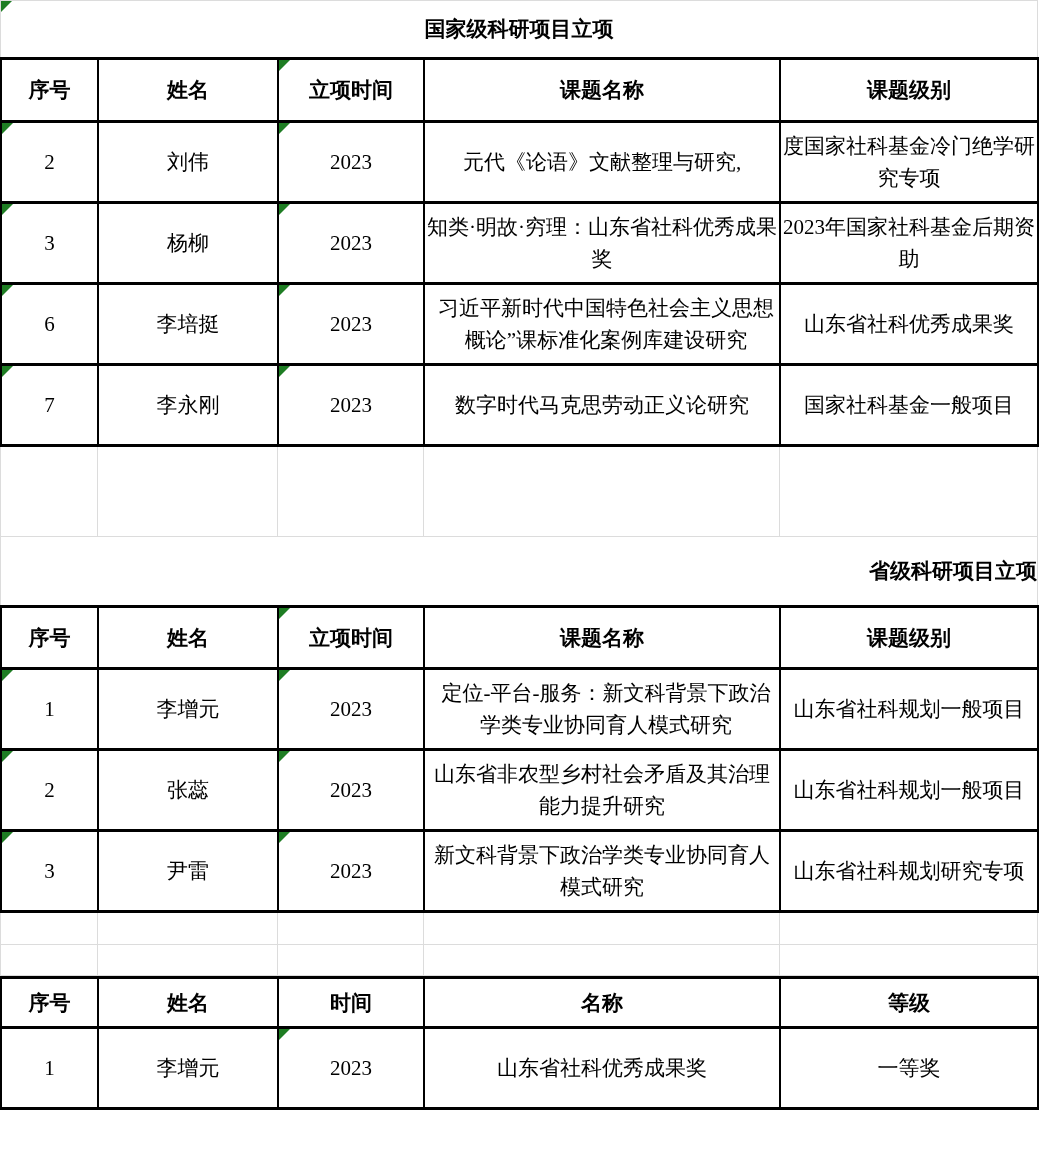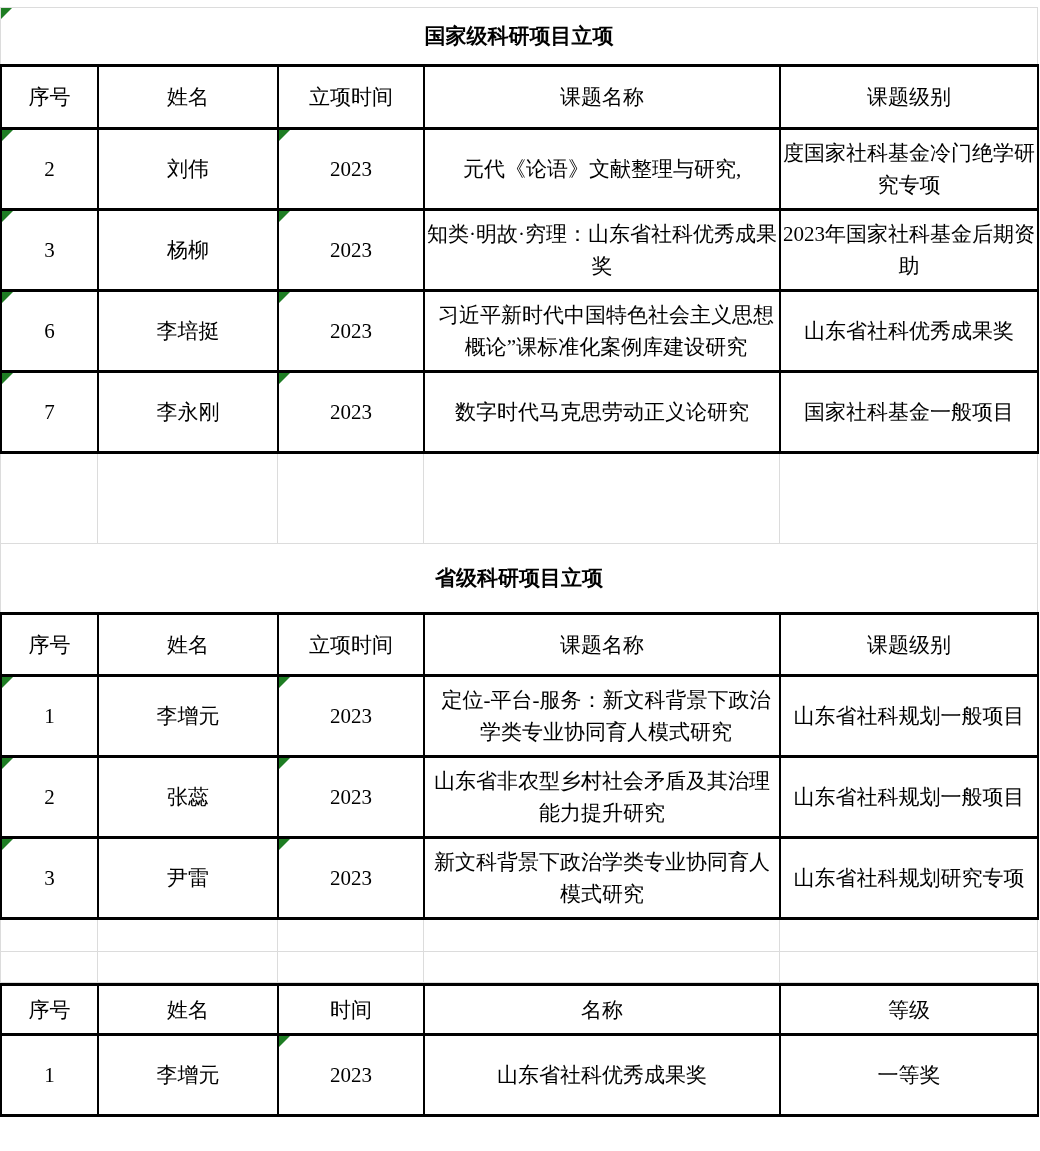--- a/index.html
+++ b/index.html
@@ -28,21 +28,21 @@
     width:1037px;
   }
   table.tbl td, table.tbl th {
     border:3px solid #000;
     border-left-width:2px; border-right-width:2px;
     position:relative;
     text-align:center; vertical-align:middle;
     font-size:21px; padding:0;
     overflow:hidden;
   }
-  table.tbl th { font-weight:normal;border-radius:25px; }
+  table.tbl th { font-weight:bold; }
   tr.hdr1 { height:63px; } tr.hdr2 { height:62px; } tr.hdr3 { height:50px; }
   tr.datarow { height:81px; }
   td.c4 { padding:0 14px; line-height:32px; }
   td.c5 { padding:0 10px; line-height:32px; }
   .clip2 { max-height:68px; overflow:hidden;padding-left:8px; }
   
   .gap-row {
     display:grid;
     grid-template-columns:97px 180px 146px 356px 258px;
     width:1037px;
@@ -54,21 +54,21 @@
     background:#fff;
   }
   
   .flag {
     position:absolute; top:0; left:0;
     width:0; height:0;
     border-top:11px solid #1e7d23;
     border-right:11px solid transparent;
     pointer-events:none;
   }
-  .h56 { height:56px;margin-top:7px; } .h68 { height:68px; } .h51 { height:51px; }
+  .h56 { height:56px; } .h68 { height:68px;justify-content:flex-end; } .h51 { height:51px; }
   .h89 { height:89px; } .h31 { height:31px; } .h30 { height:30px; }
 </style>
 </head>
 <body>
 
 <div id="sheet">
 
   <div class="title-row first h56">
     <span class="flag"></span>
     <span>国家级科研项目立项</span>

